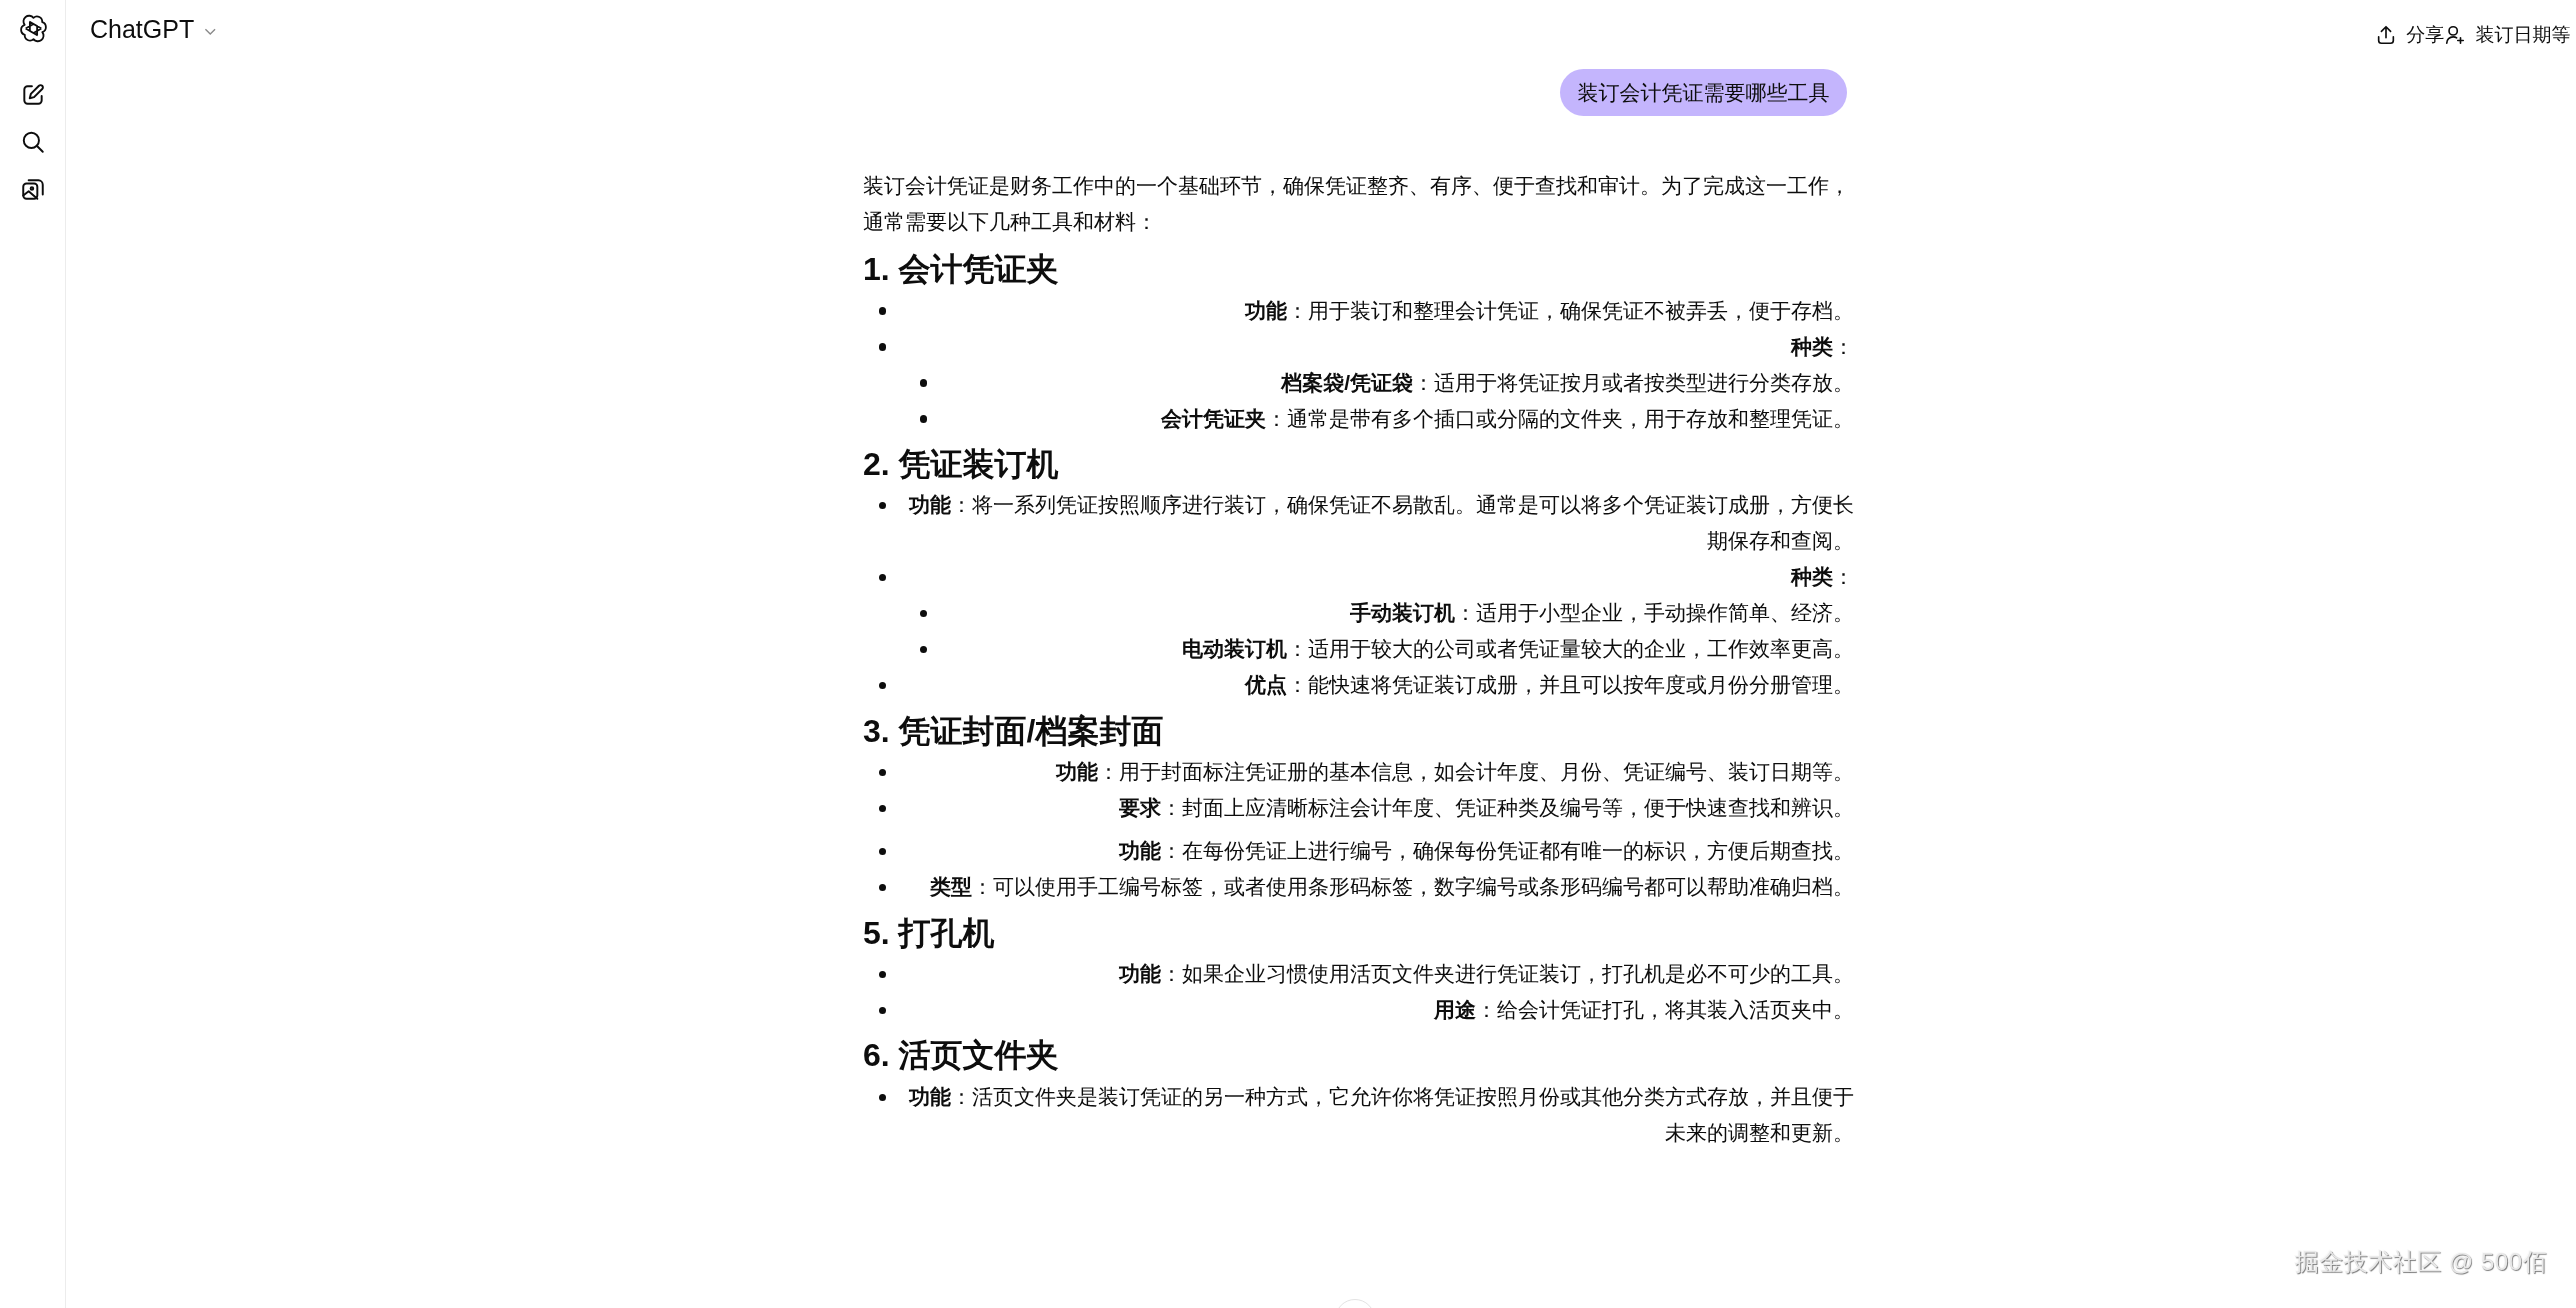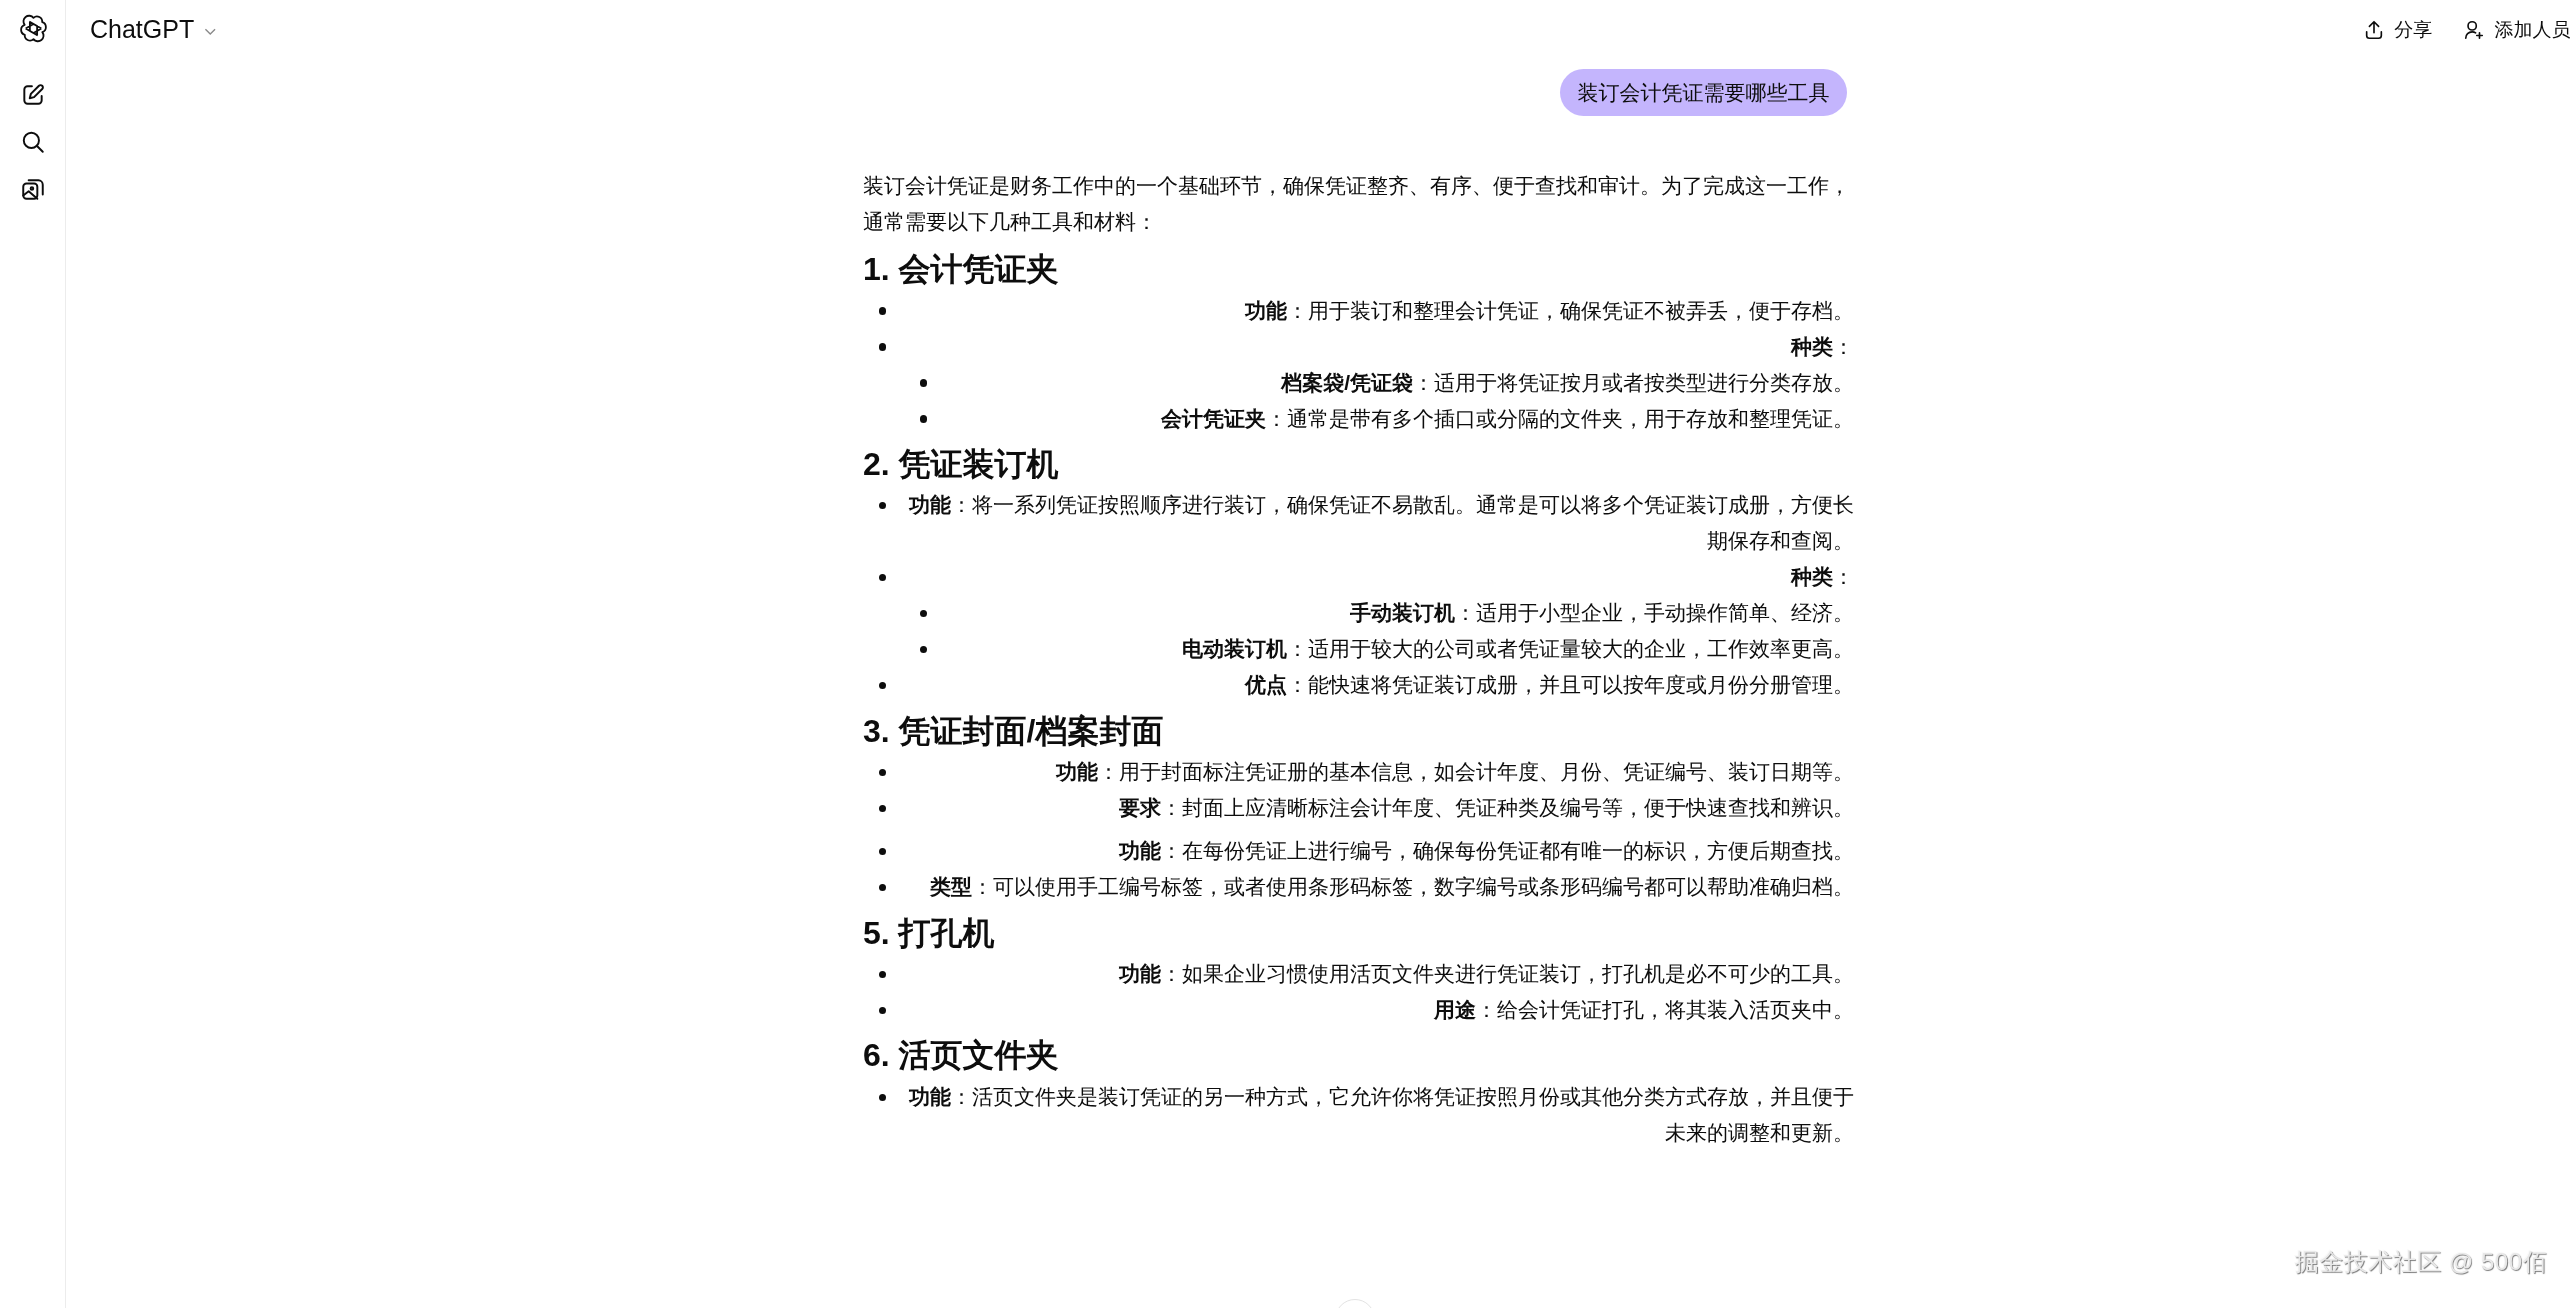--- a/index.html
+++ b/index.html
@@ -29,21 +29,21 @@
 
     
     .header-title {
       position: absolute; left: 90px; top: 11px; height: 37px;
       display: flex; align-items: center; gap: 7.3px; cursor: pointer;
       font-size: 25px; color: #0d0d0d;
     }
     .header-title svg { width: 16.5px; height: 16.5px; margin-top: 3.7px; }
     .header-actions {
       position: absolute; right: 5.5px; top: 11px; height: 37px;
-      display: flex; align-items: center; gap: 31px;
+      display: flex; align-items: flex-end; 
     }
     .hdr-btn {
       display: flex; align-items: center; gap: 9.2px; font-size: 19px; color: #0d0d0d; cursor: pointer;
     }
     .hdr-btn svg { width: 22px; height: 22px; }
 
     
     .user-bubble {
       position: absolute; left: 1560px; top: 69px; height: 47px; width: 287px;
       background: #c4b5fd; border-radius: 24px;
@@ -134,21 +134,21 @@
         <path d="M4 14v4a3 3 0 0 0 3 3h10a3 3 0 0 0 3-3v-4"></path>
       </svg>
       <span>分享</span>
     </div>
     <div class="hdr-btn">
       <svg viewBox="0 0 24 24" fill="none" stroke="#0d0d0d" stroke-width="1.8" stroke-linecap="round" stroke-linejoin="round">
         <circle cx="10" cy="7.5" r="4.5"></circle>
         <path d="M3 21c0-4 3-7 7-7 1.5 0 2.8.4 3.8 1.1"></path>
         <path d="M18 15v6M15 18h6"></path>
       </svg>
-      <span>添加人员</span>
+      <span>装订日期等</span>
     </div>
   </div>
 
   <div class="user-bubble">
     <span>装订会计凭证需要哪些工具</span>
   </div>
 
   <div class="answer">
     <p>装订会计凭证是财务工作中的一个基础环节，确保凭证整齐、有序、便于查找和审计。为了完成这一工作，通常需要以下几种工具和材料：</p>
 

